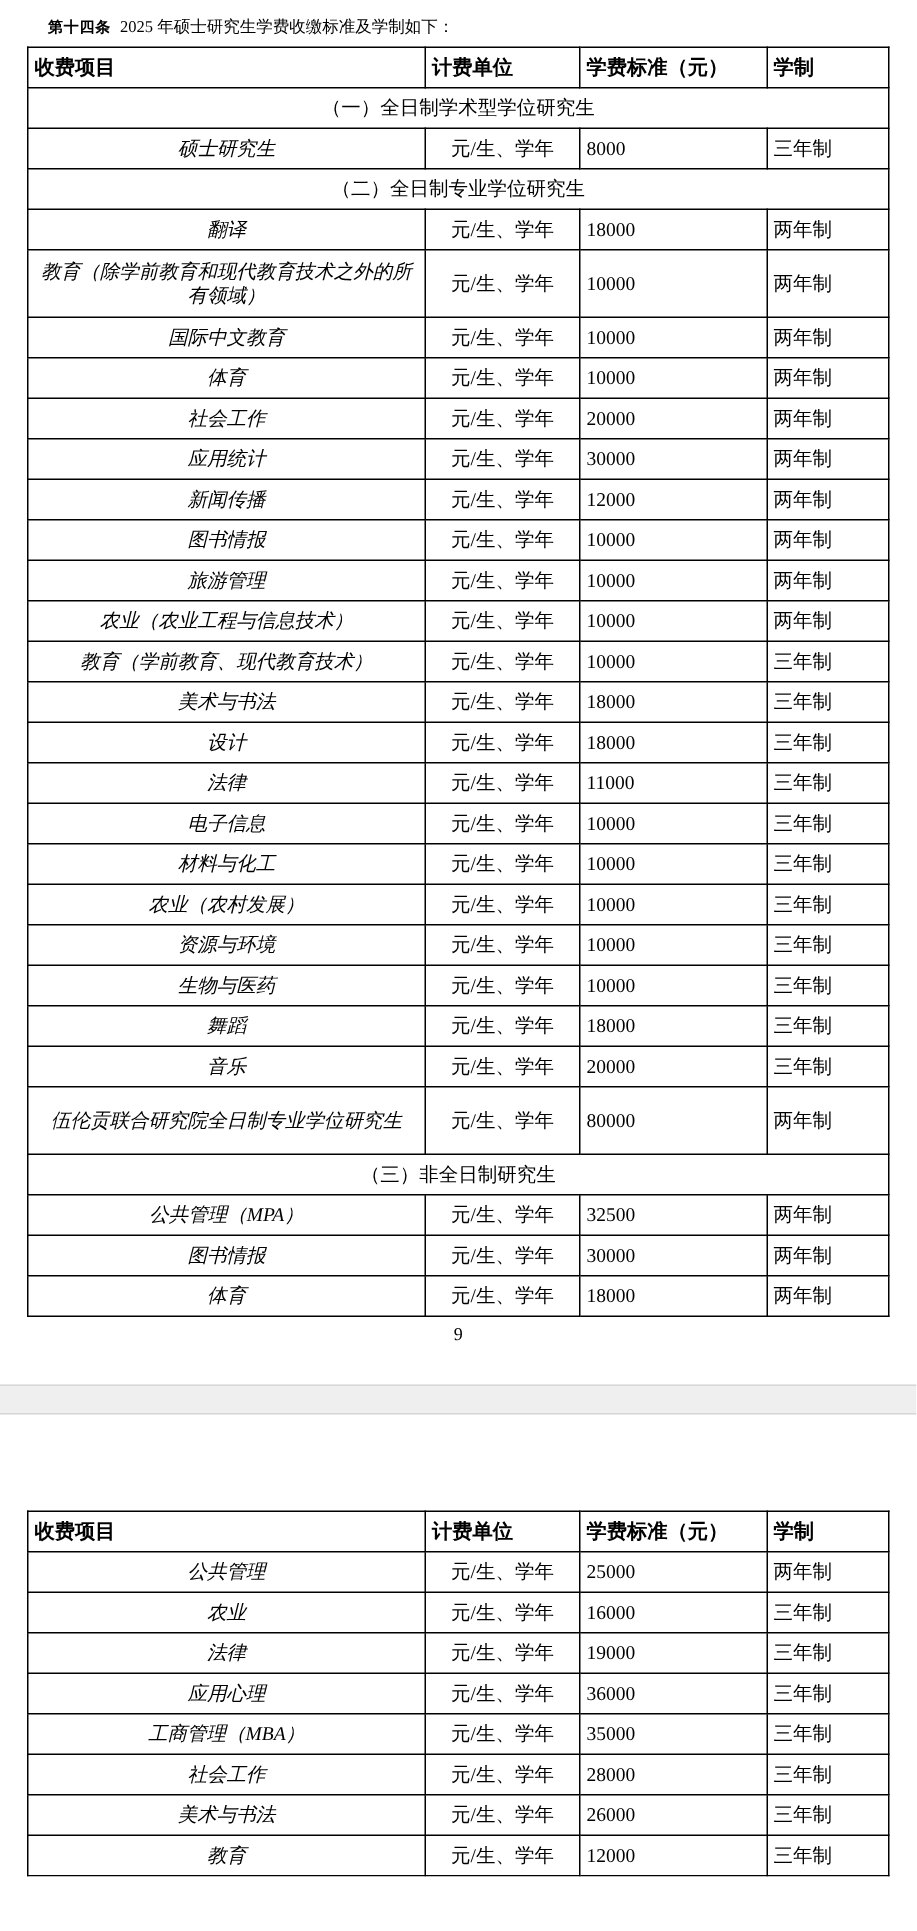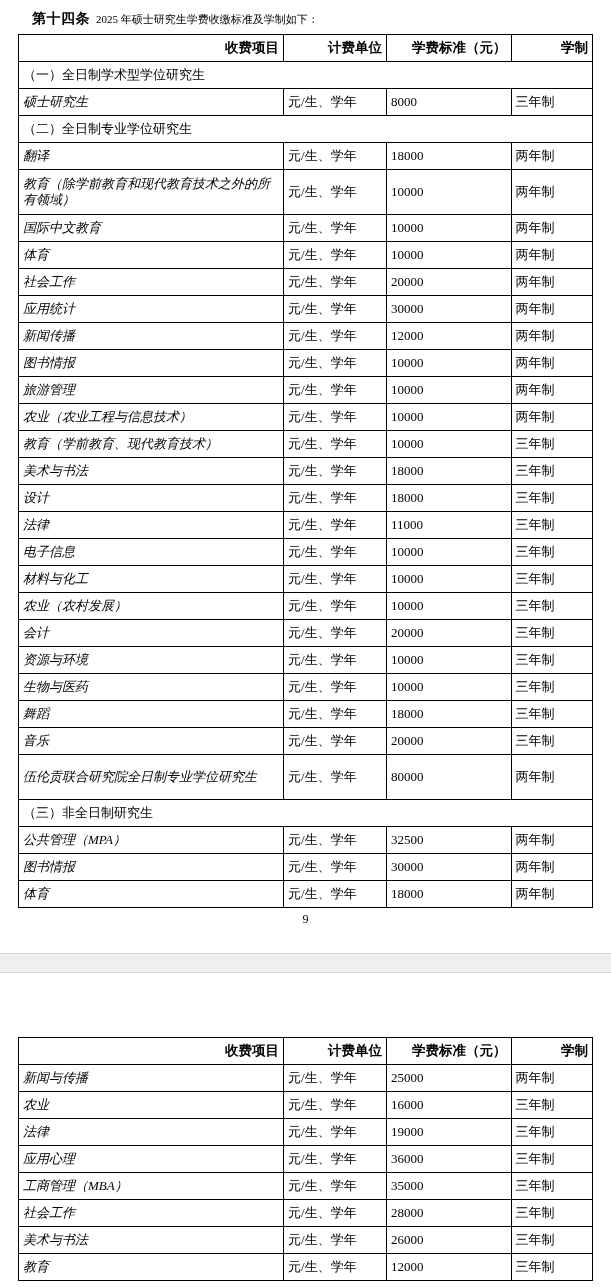--- a/index.html
+++ b/index.html
@@ -23,46 +23,46 @@
   }
   .heading-line {
     display: flex;
     align-items: baseline;
     gap: 6px;
     font-size: 14px;
     padding: 2px 0 6px 14px;
   }
   .heading-article {
     font-weight: bold;
-    font-size: 14px;
+    font-size: 10px;
     letter-spacing: 0.5px;
   }
   .heading-text {
     font-size: 11px;
   }
   table.fee {
     border-collapse: collapse;
     width: 100%;
     table-layout: fixed;
   }
   table.fee td, table.fee th {
     border: 1px solid #000000;
     font-size: 13px;
     padding: 2px 4px;
     line-height: 1.25;
     height: 22px;
     vertical-align: middle;
   }
   table.fee th {
     font-weight: bold;
-    text-align: right;
+    text-align: left;
     font-size: 13.5px;
   }
-  .c-item   { width: 47.5%; }
-  .c-unit   { width: 17.5%; }
+  .c-item   { width: 47.5%; text-align: center; }
+  .c-unit   { width: 17.5%; text-align: center; }
   .c-fee    { width: 21.5%; text-align: left; }
   .c-sys    { width: 13.5%; }
 
   td.item-indent1 { padding-left: 6px; }
   td.item-indent2 { padding-left: 32px; font-style: italic; }
 
   .page-number {
     text-align: center;
     font-size: 12px;
     padding: 4px 0 0 0;
@@ -212,26 +212,20 @@
           <tr>
             <td class="c-item item-indent2">材料与化工</td>
             <td class="c-unit">元/生、学年</td>
             <td class="c-fee">10000</td>
             <td class="c-sys">三年制</td>
           </tr>
           <tr>
             <td class="c-item item-indent2">农业（农村发展）</td>
             <td class="c-unit">元/生、学年</td>
             <td class="c-fee">10000</td>
-            <td class="c-sys">三年制</td>
-          </tr>
-          <tr>
-            <td class="c-item item-indent2">会计</td>
-            <td class="c-unit">元/生、学年</td>
-            <td class="c-fee">20000</td>
             <td class="c-sys">三年制</td>
           </tr>
           <tr>
             <td class="c-item item-indent2">资源与环境</td>
             <td class="c-unit">元/生、学年</td>
             <td class="c-fee">10000</td>
             <td class="c-sys">三年制</td>
           </tr>
           <tr>
             <td class="c-item item-indent2">生物与医药</td>
@@ -293,21 +287,21 @@
       <thead>
         <tr>
           <th class="c-item">收费项目</th>
           <th class="c-unit">计费单位</th>
           <th class="c-fee">学费标准（元）</th>
           <th class="c-sys">学制</th>
         </tr>
       </thead>
       <tbody id="tbody2">
           <tr>
-            <td class="c-item item-indent2">新闻与传播</td>
+            <td class="c-item item-indent2">公共管理</td>
             <td class="c-unit">元/生、学年</td>
             <td class="c-fee">25000</td>
             <td class="c-sys">两年制</td>
           </tr>
           <tr>
             <td class="c-item item-indent2">农业</td>
             <td class="c-unit">元/生、学年</td>
             <td class="c-fee">16000</td>
             <td class="c-sys">三年制</td>
           </tr>

